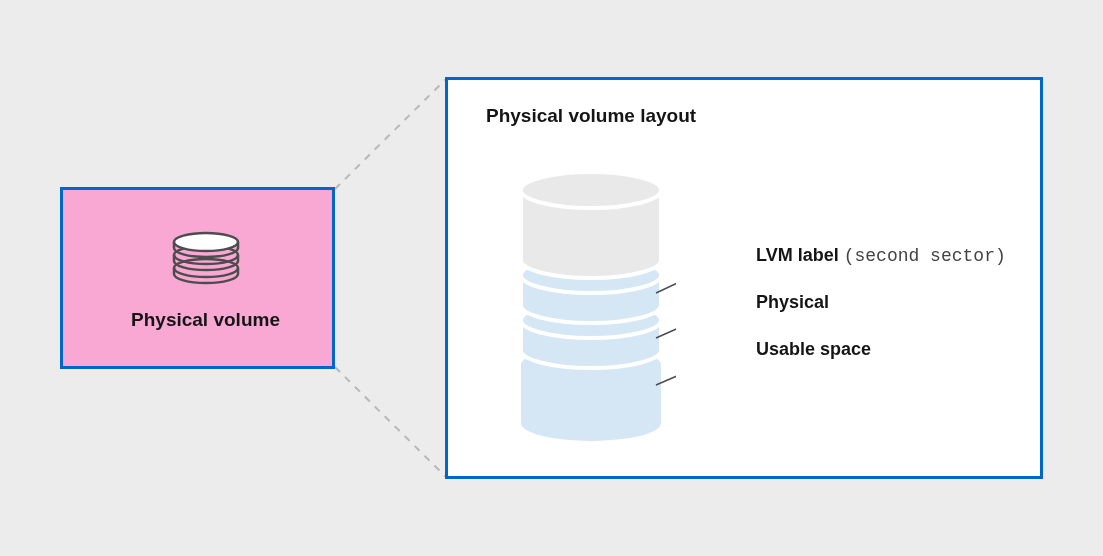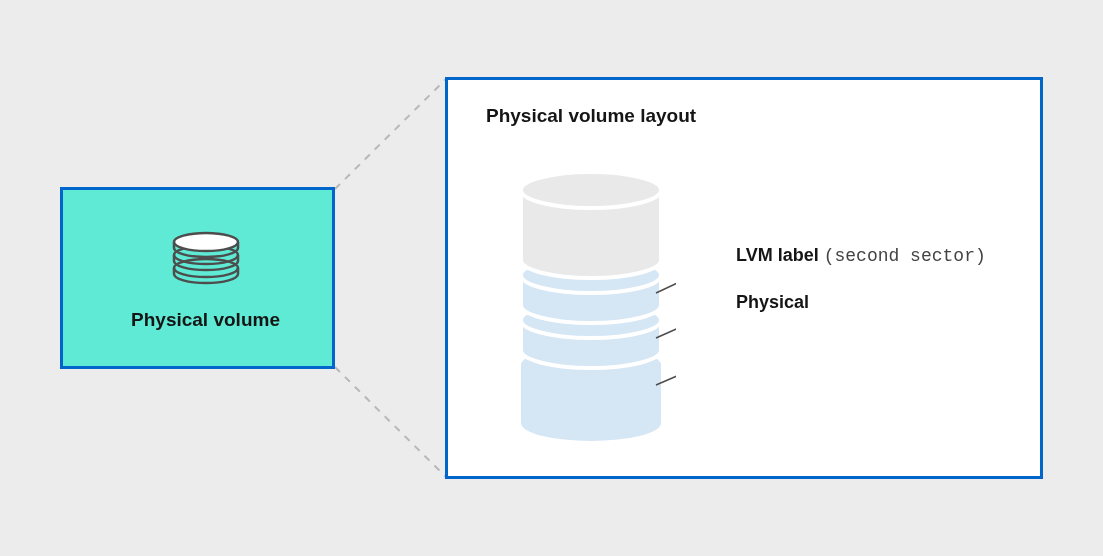--- a/index.html
+++ b/index.html
@@ -17,21 +17,21 @@
     width: 1103px;
     height: 556px;
   }
   
   .left-box {
     position: absolute;
     left: 60px;
     top: 187px;
     width: 275px;
     height: 182px;
-    background: #5eead4;
+    background: #f9a8d4;
     border: 3px solid #0066cc;
     display: flex;
     flex-direction: column;
     align-items: center;
     justify-content: center;
     padding-left: 16px;
   }
   .left-box .disk-icon {
     margin-bottom: 18px;
   }
@@ -78,20 +78,21 @@
     margin-bottom: 26px;
     white-space: nowrap;
   }
   .callout .paren {
     font-weight: 400;
     color: #444;
     font-family: Liberation Mono, monospace;
   }
   .callout .strong {
     font-weight: 600;
+    margin-left: 20px;
   }
   
   .connector {
     position: absolute;
     pointer-events: none;
   }
 </style>
 </head>
 <body>
 
@@ -157,16 +158,19 @@
     </div>
 
     <div class="callouts">
       <div class="callout">
         <span class="strong">LVM label</span>
         <span class="paren">(second sector)</span>
       </div>
       <div class="callout">
         <span class="strong">Physical</span>
       </div>
+      <div class="callout">
+        <span class="strong">Usable space</span>
+      </div>
     </div>
   </div>
 
 </div>
 
 </body></html>

